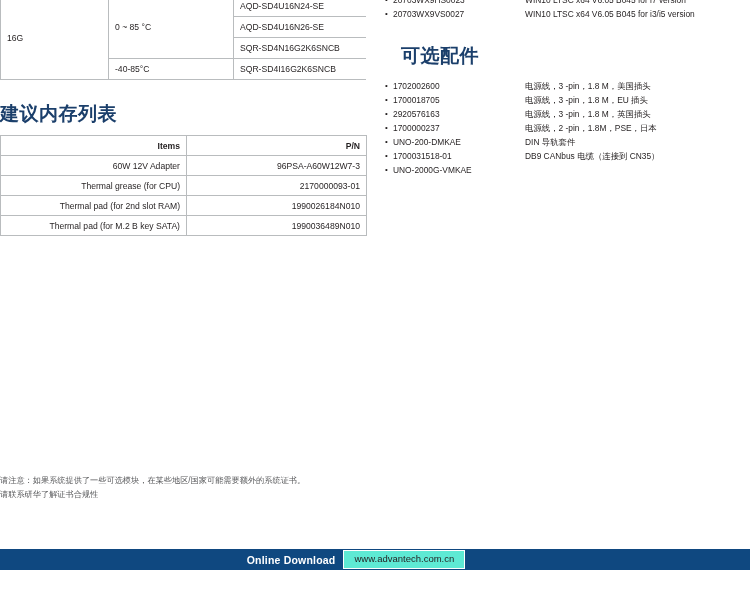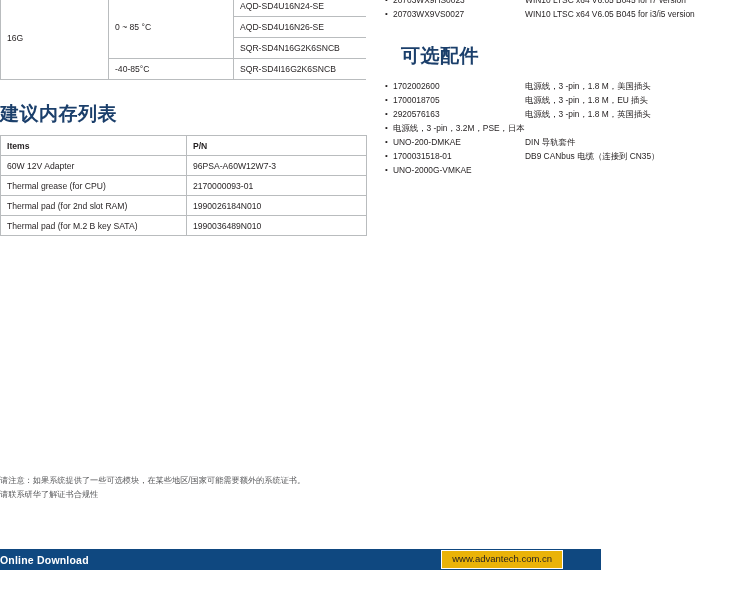--- a/index.html
+++ b/index.html
@@ -74,21 +74,21 @@
     top: 104px;
   }
   #rec-table-wrap {
     position: absolute;
     left: 0;
     top: 135px;
     width: 366px;
   }
   #rec-table col.c1 { width: 186px; }
   #rec-table col.c2 { width: 180px; }
-  #rec-table td, #rec-table th { height: 13px; }
+  #rec-table td, #rec-table th { height: 13px; text-align: right; }
 
   
   #right-col {
     position: absolute;
     left: 385px;
     top: 0;
     width: 365px;
   }
 
   ul.bullets {
@@ -154,36 +154,36 @@
     line-height: 14px;
     color: #58595b;
   }
   #notice div { white-space: nowrap; }
 
   
   #footer-bar {
     position: absolute;
     left: 0;
     bottom: 26px;
-    width: 601px;
+    width: 750px;
     height: 21px;
     background: #0f4880;
     display: flex;
     align-items: center;
-    justify-content: space-between;
+    justify-content: center;
   }
   #footer-label {
     color: #ffffff;
     font-size: 10.5px;
     font-weight: bold;
     letter-spacing: 0.2px;
     margin-right: 8px;
   }
   #footer-url-box {
-    background: #eab308;
+    background: #5eead4;
     color: #231f20;
     font-size: 9.5px;
     padding: 2px 10px 3px 10px;
     margin-right: 38px;
     line-height: 12px;
     border: 1px solid #ffffff;
   }
 </style>
 </head>
 <body>
@@ -285,21 +285,22 @@
         <span class="pn">1700018705</span>
         <span class="desc">电源线，3 -pin，1.8 M，EU 插头</span>
       </li>
       <li>
         <span class="bullet-dot">•</span>
         <span class="pn">2920576163</span>
         <span class="desc">电源线，3 -pin，1.8 M，英国插头</span>
       </li>
       <li>
         <span class="bullet-dot">•</span>
-        <span class="desc">电源线，3 -pin，3.2M，PSE，日本</span>
+        <span class="pn">1700000237</span>
+        <span class="desc">电源线，2 -pin，1.8M，PSE，日本</span>
       </li>
       <li>
         <span class="bullet-dot">•</span>
         <span class="pn">UNO-200-DMKAE</span>
         <span class="desc">DIN 导轨套件</span>
       </li>
       <li>
         <span class="bullet-dot">•</span>
         <span class="pn">1700031518-01</span>
         <span class="desc">DB9 CANbus 电缆（连接到 CN35）</span>

